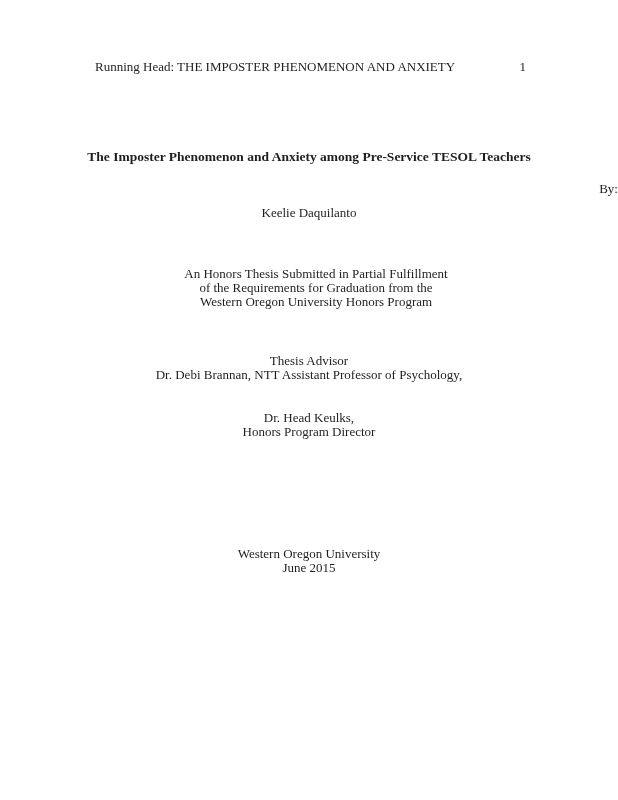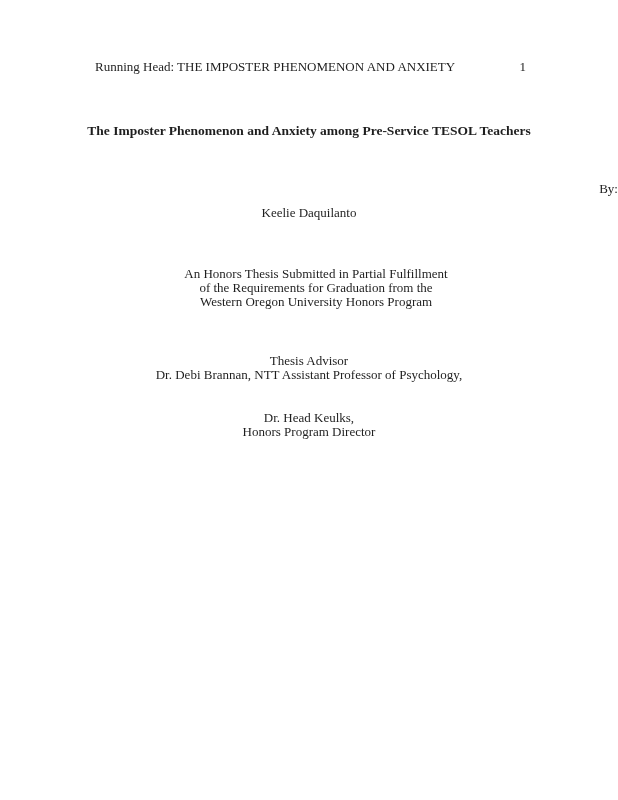--- a/index.html
+++ b/index.html
@@ -31,21 +31,21 @@
   }
   .center-block {
     position: absolute;
     left: 0;
     width: 100%;
     text-align: center;
     font-size: 13px;
     line-height: 14px;
   }
   .title-block {
-    top: 100px;
+    top: 126px;
     font-weight: bold;
     font-size: 13.5px;
   }
   .by-block      { top: 158px; text-align: right; }
   .author-block  { top: 182px; }
   .thesis-block  { top: 243px; padding-left: 7px; }
   .advisor-block { top: 330px; }
   .director-block{ top: 387px; }
   .footer-block  { top: 523px; }
 </style>
@@ -74,14 +74,18 @@
   <div class="center-block advisor-block">
     <div>Thesis Advisor</div>
     <div>Dr. Debi Brannan, NTT Assistant Professor of Psychology,</div>
   </div>
 
   <div class="center-block director-block">
     <div>Dr. Head Keulks,</div>
     <div>Honors Program Director</div>
   </div>
 
+  <div class="center-block footer-block">
+    <div>Western Oregon University</div>
+    <div>June 2015</div>
+  </div>
 
 </div>
 
 </body></html>

